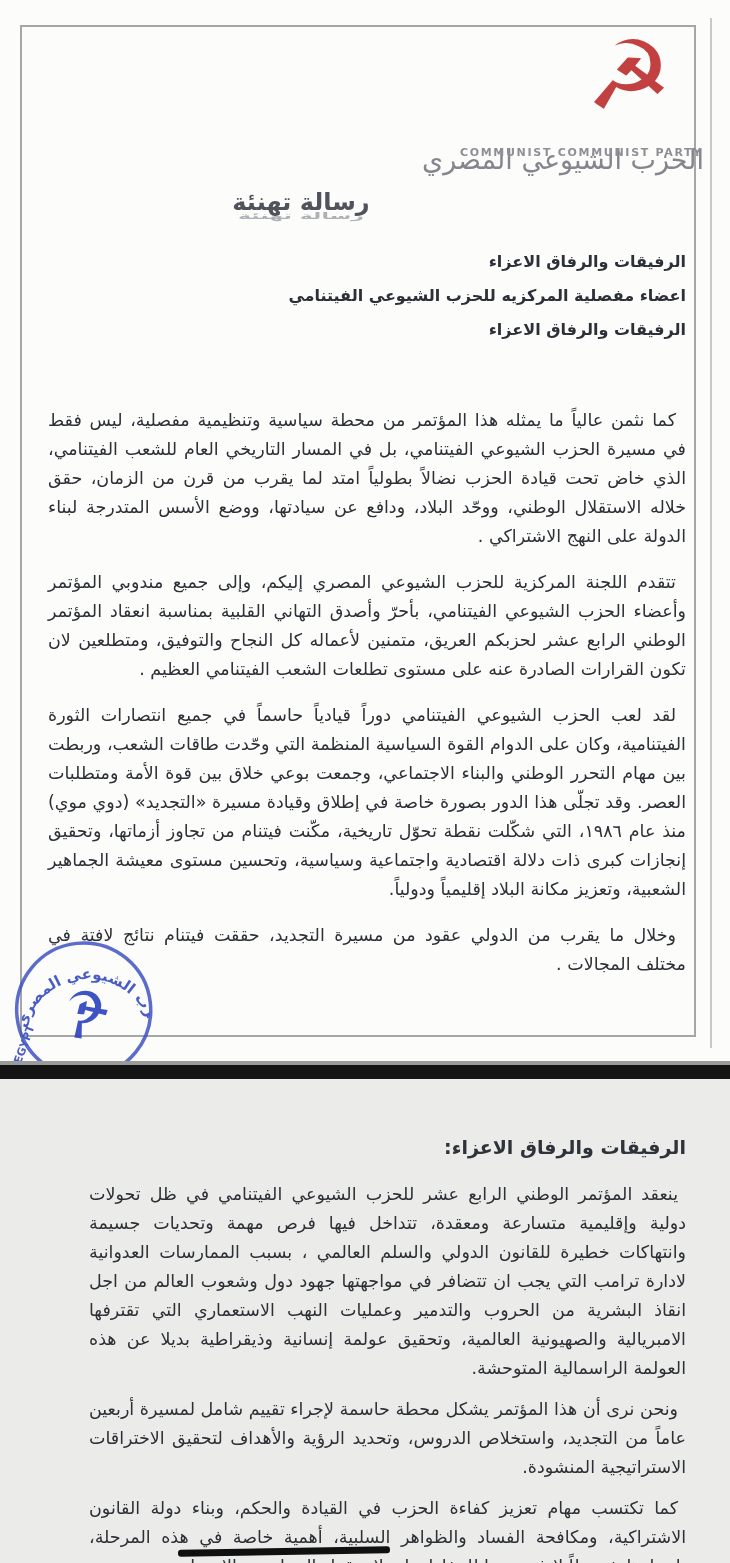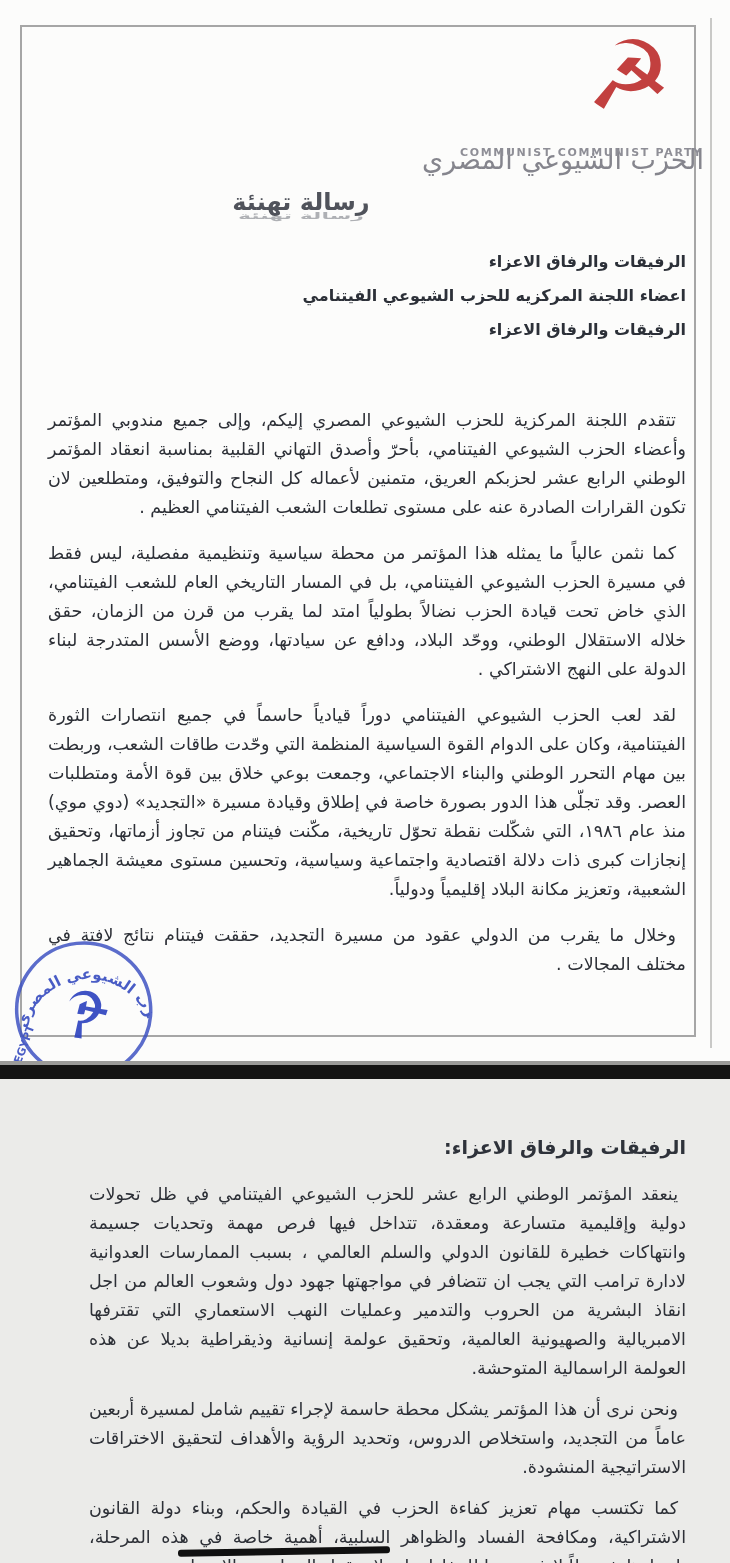--- a/index.html
+++ b/index.html
@@ -69,27 +69,27 @@
   <div class="logo-ar">الحزب الشيوعي المصري</div>
   <div class="logo-en">COMMUNIST COMMUNIST PARTY</div>
 
   <div class="title-wrap">
     <span class="title-main">رسالة تهنئة</span>
     <span class="title-ghost">رسالة تهنئة</span>
   </div>
 
   <div class="salutation">
     <div>الرفيقات والرفاق الاعزاء</div>
-    <div>اعضاء اللجنة المركزيه للحزب الشيوعي الفيتنامي</div>
+    <div>اعضاء مفصلية المركزيه للحزب الشيوعي الفيتنامي</div>
     <div>الرفيقات والرفاق الاعزاء</div>
   </div>
 
   <div class="body1">
+    <p>كما نثمن عالياً ما يمثله هذا المؤتمر من محطة سياسية وتنظيمية مفصلية، ليس فقط في مسيرة الحزب الشيوعي الفيتنامي، بل في المسار التاريخي العام للشعب الفيتنامي، الذي خاض تحت قيادة الحزب نضالاً بطولياً امتد لما يقرب من قرن من الزمان، حقق خلاله الاستقلال الوطني، ووحّد البلاد، ودافع عن سيادتها، ووضع الأسس المتدرجة لبناء الدولة على النهج الاشتراكي .</p>
     <p>تتقدم اللجنة المركزية للحزب الشيوعي المصري إليكم، وإلى جميع مندوبي المؤتمر وأعضاء الحزب الشيوعي الفيتنامي، بأحرّ وأصدق التهاني القلبية بمناسبة انعقاد المؤتمر الوطني الرابع عشر لحزبكم العريق،  متمنين لأعماله كل النجاح والتوفيق،  ومتطلعين لان تكون القرارات الصادرة عنه على مستوى تطلعات الشعب الفيتنامي العظيم .</p>
-    <p>كما نثمن عالياً ما يمثله هذا المؤتمر من محطة سياسية وتنظيمية مفصلية، ليس فقط في مسيرة الحزب الشيوعي الفيتنامي، بل في المسار التاريخي العام للشعب الفيتنامي، الذي خاض تحت قيادة الحزب نضالاً بطولياً امتد لما يقرب من قرن من الزمان، حقق خلاله الاستقلال الوطني، ووحّد البلاد، ودافع عن سيادتها، ووضع الأسس المتدرجة لبناء الدولة على النهج الاشتراكي .</p>
     <p>لقد لعب الحزب الشيوعي الفيتنامي دوراً قيادياً حاسماً في جميع انتصارات الثورة الفيتنامية، وكان على الدوام القوة السياسية المنظمة التي وحّدت طاقات الشعب، وربطت بين مهام التحرر الوطني والبناء الاجتماعي، وجمعت بوعي خلاق بين قوة الأمة ومتطلبات العصر. وقد تجلّى هذا الدور بصورة خاصة في إطلاق وقيادة مسيرة «التجديد» (دوي موي) منذ عام ١٩٨٦، التي شكّلت نقطة تحوّل تاريخية، مكّنت فيتنام من تجاوز أزماتها، وتحقيق إنجازات كبرى ذات دلالة اقتصادية واجتماعية وسياسية، وتحسين مستوى معيشة الجماهير الشعبية، وتعزيز مكانة البلاد إقليمياً ودولياً.</p>
     <p>وخلال ما يقرب من الدولي عقود من مسيرة التجديد، حققت فيتنام نتائج لافتة في مختلف المجالات .</p>
   </div>
 </div>
 
 <svg class="stamp" viewBox="0 0 168 158">
   <circle cx="84" cy="76" r="67" fill="none" stroke="#3a4fc1" stroke-width="3.5" opacity="0.9"></circle>
   <path id="stampArc" d="M 22 98 A 64 64 0 0 1 146 90" fill="none"></path>
   <text font-size="15" font-weight="bold" fill="#3a4fc1">
     <textPath href="#stampArc" startOffset="6%">الحزب الشيوعي المصرى</textPath>

